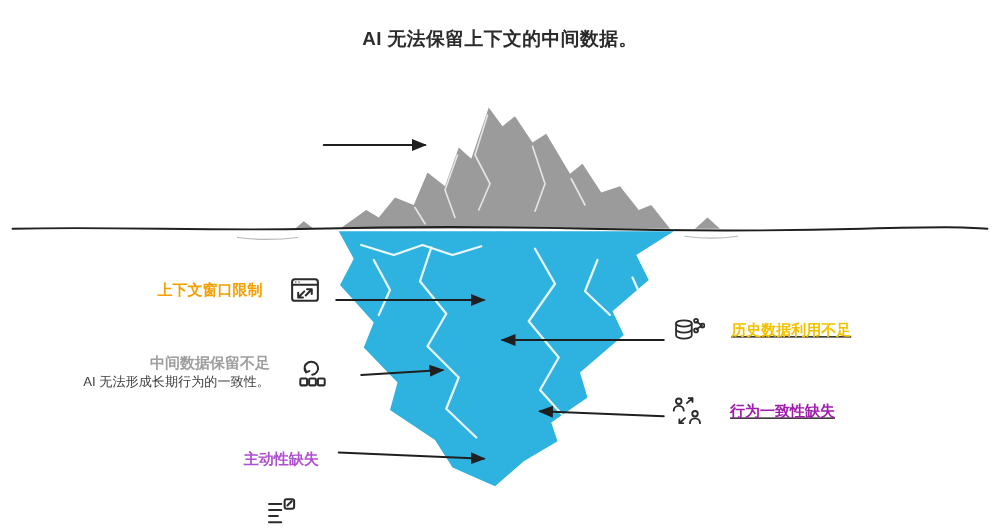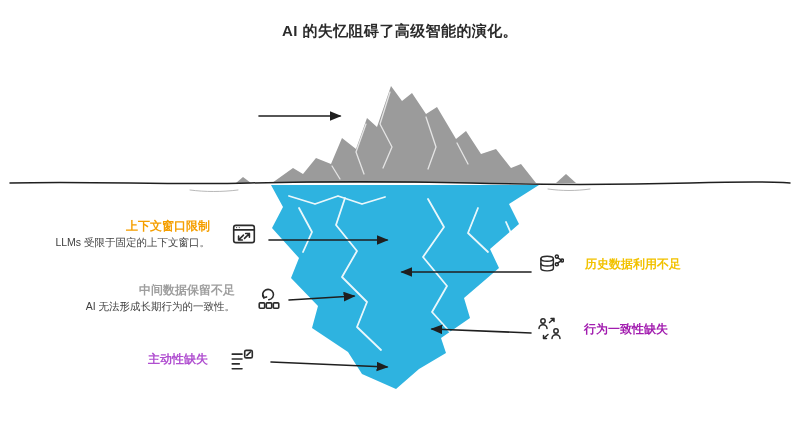--- a/index.html
+++ b/index.html
@@ -4,36 +4,36 @@
 <style>
   html,body{margin:0;padding:0;background:#fff;}
   .canvas{position:relative;width:800px;height:424px;background:#ffffff;overflow:hidden;
           font-family:"Liberation Sans","DejaVu Sans",sans-serif;}
   .title{position:absolute;top:22px;left:0;width:100%;text-align:center;margin:0;
          font-size:15px;font-weight:bold;color:#2b2b2b;letter-spacing:.4px;}
   .diagram{position:absolute;left:0;top:0;width:800px;height:424px;}
   .label{position:absolute;display:flex;align-items:center;gap:21px;}
   .label .txt{display:flex;flex-direction:column;gap:3px;}
   .label.left .txt{text-align:right;}
-  .label.right .txt{text-align:left;}
+  .label.right .txt{text-align:left;text-decoration:underline;}
   .ltitle{font-size:12px;font-weight:bold;line-height:1.2;}
   .ldesc{font-size:10.5px;color:#3f3f3f;line-height:1.25;}
   .icon{flex:0 0 auto;display:block;}
   #label-0{top:219px;right:543px;}
-  #label-1{top:283px;right:518px;}
-  #label-2{top:346px;right:545px;}
+  #label-1{top:283px;right:537px;}
+  #label-2{top:360px;right:545px;flex-direction:column;}
   #label-3{top:252px;left:537px;}
   #label-4{top:316px;left:537px;}
 </style>
 </head>
 <body>
 
 <div class="canvas">
 
-  <h1 class="title">AI 的失忆阻碍了高级智能的演化。</h1>
+  <h1 class="title">AI 无法保留上下文的中间数据。</h1>
 
   <svg class="diagram" viewBox="0 0 800 424" xmlns="http://www.w3.org/2000/svg">
     <defs>
       <marker id="ah" markerWidth="9" markerHeight="8" refX="6.5" refY="3" orient="auto">
         <path d="M0,0 L7.5,3 L0,6 Z" fill="#1f1f1f"></path>
       </marker>
     </defs>
 
     <path d="M271,185 L283,207 L272,228 L299,258 L291,278 L318,306 L312,328 L348,352 L362,374 L396,389
              L419,369 L446,353 L441,338 L470,318 L464,298 L499,268 L490,249 L519,224 L509,204 L539,185 Z" style="fill: rgb(46, 179, 224);"></path>
@@ -75,21 +75,20 @@
       <path d="M289,300 L354,296" marker-end="url(#ah)"></path>
       <path d="M271,362 L387,367" marker-end="url(#ah)"></path>
       <path d="M531,272 L402,272" marker-end="url(#ah)"></path>
       <path d="M531,333 L432,329" marker-end="url(#ah)"></path>
     </g>
   </svg>
 
   <div class="label left" id="label-0">
     <div class="txt">
       <span class="ltitle" style="color: rgb(245, 159, 0);">上下文窗口限制</span>
-      <span class="ldesc">LLMs 受限于固定的上下文窗口。</span>
     </div>
     <svg class="icon" width="26" height="26" viewBox="0 0 24 24" fill="none" stroke="#2b2b2b" stroke-width="1.5" stroke-linecap="round" stroke-linejoin="round">
       <rect x="2.5" y="4" width="19" height="16" rx="2"></rect>
       <line x1="2.5" y1="8.2" x2="21.5" y2="8.2"></line>
       <circle cx="5.2" cy="6.1" r="0.5" fill="#2b2b2b" stroke="none"></circle>
       <circle cx="7.6" cy="6.1" r="0.5" fill="#2b2b2b" stroke="none"></circle>
       <path d="M13.5,11.5 h3.5 v3.5 M17,11.5 l-4.5,4.5"></path>
       <path d="M10.5,17.5 h-3.5 v-3.5 M7,17.5 l4.5,-4.5"></path>
     </svg>
   </div>

